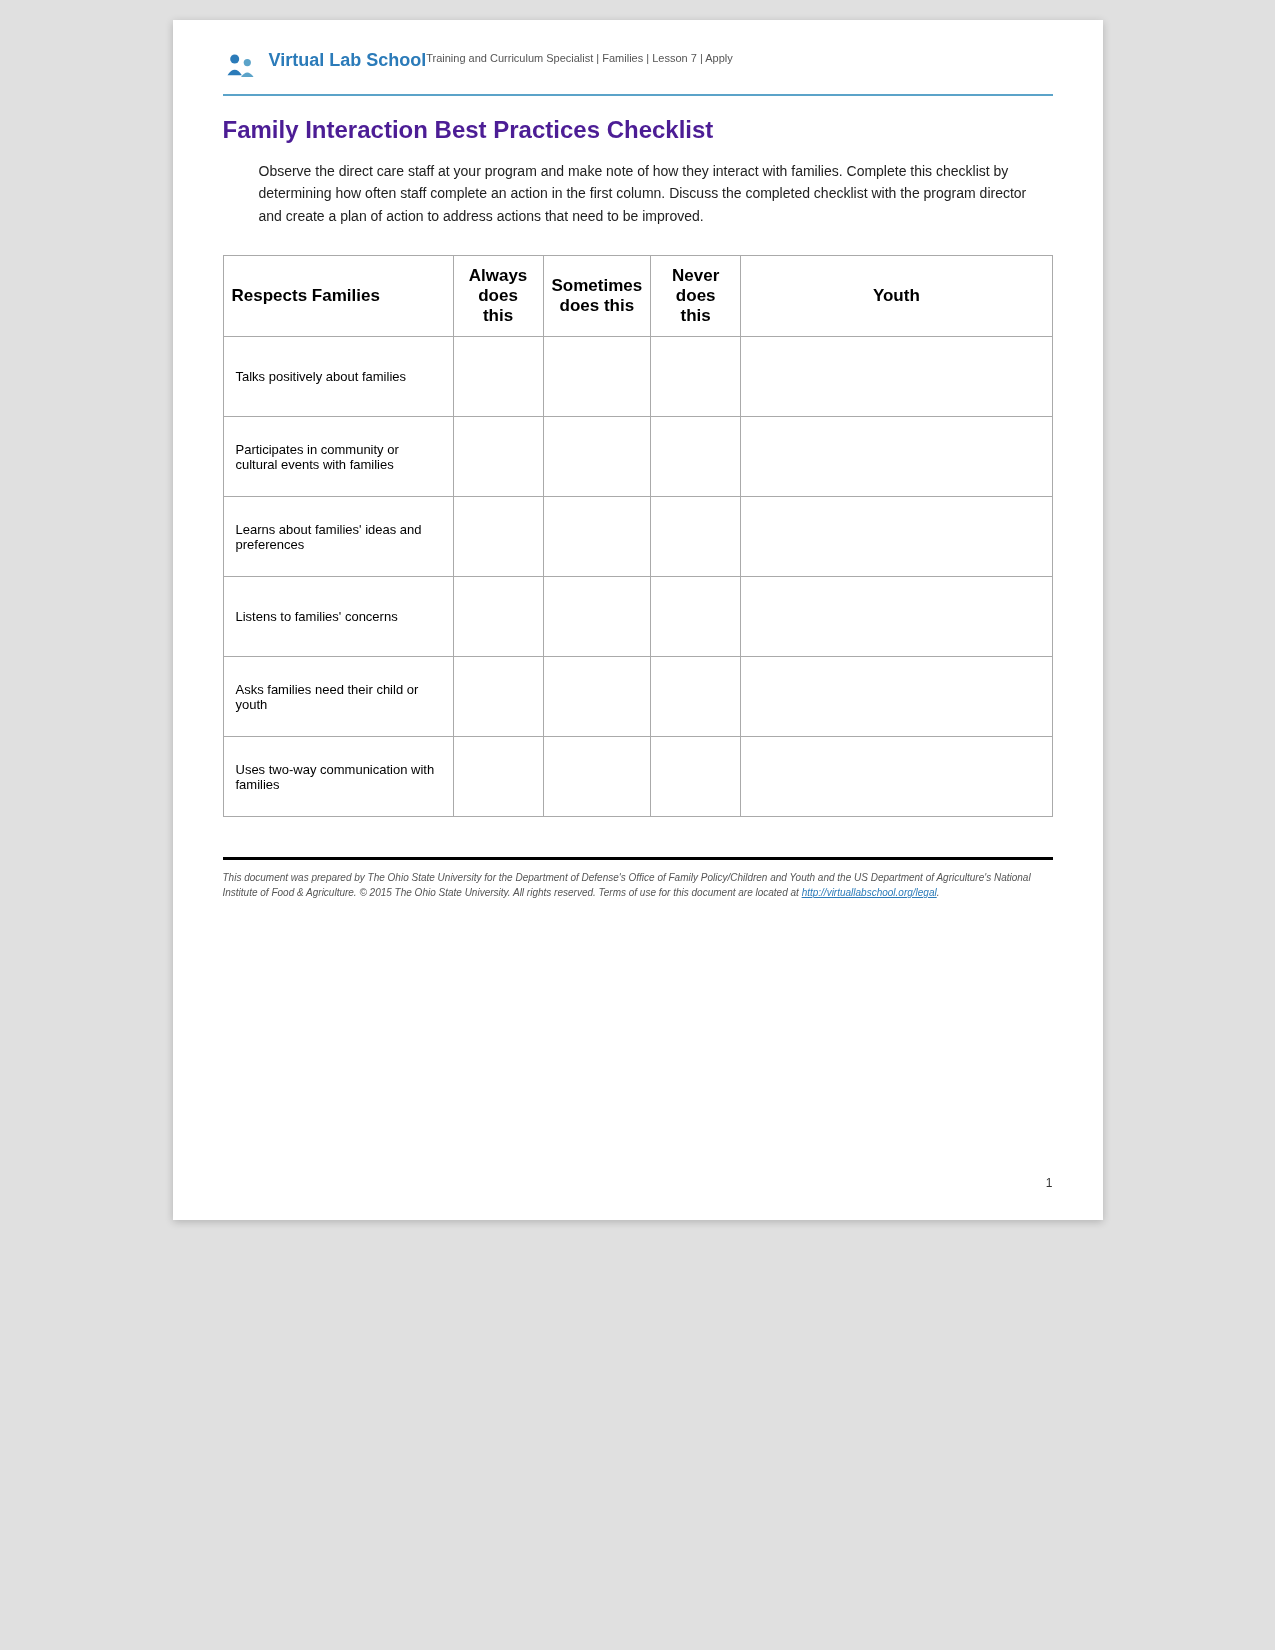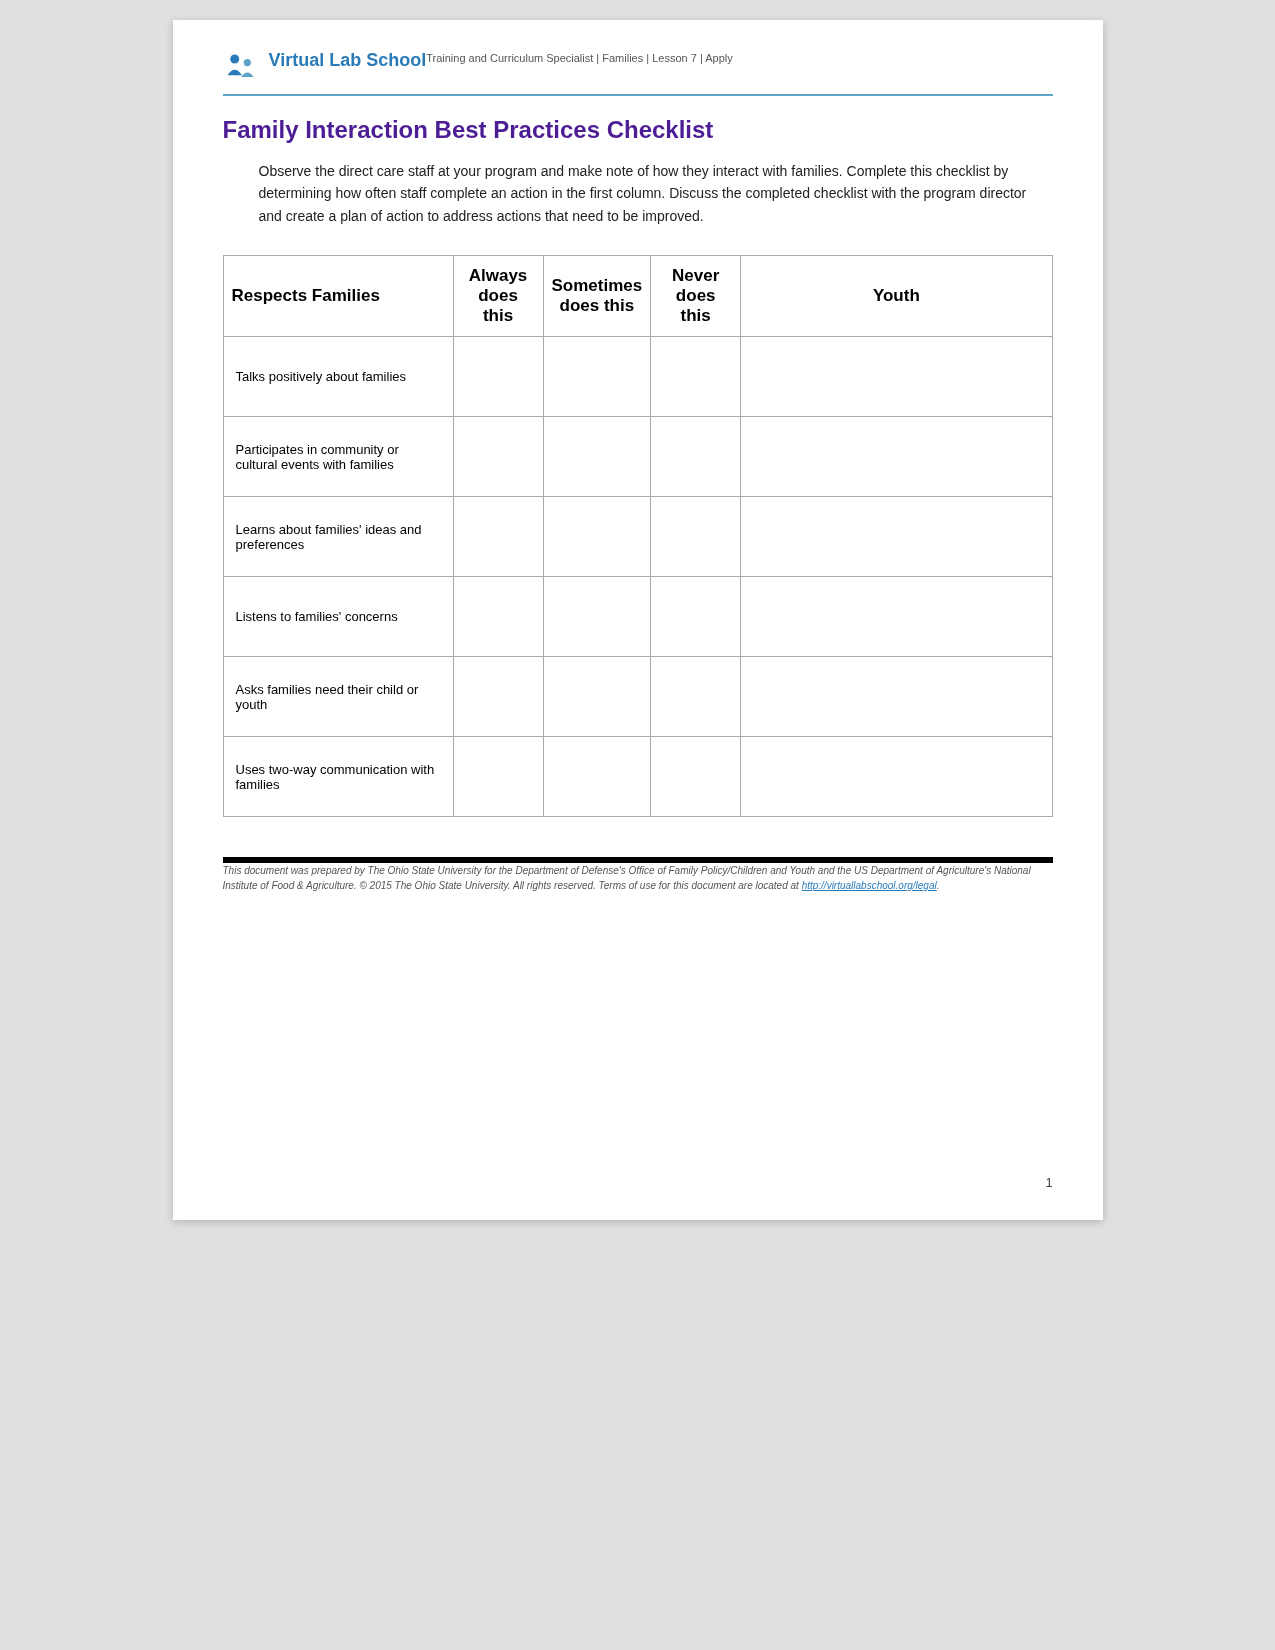--- a/index.html
+++ b/index.html
@@ -124,21 +124,22 @@
       padding: 10px 12px;
     }
 
     
     .footer {
       margin-top: 40px;
       font-size: 10px;
       color: #555;
       font-style: italic;
       line-height: 1.5;
-      border-top: 6px solid #000000;
+      border-top: 3px solid #000000;
+      padding-top: 10px;
     }
 
     .footer a {
       color: #2b7bb9;
     }
 
     .page-number {
       position: absolute;
       bottom: 30px;
       right: 50px;

